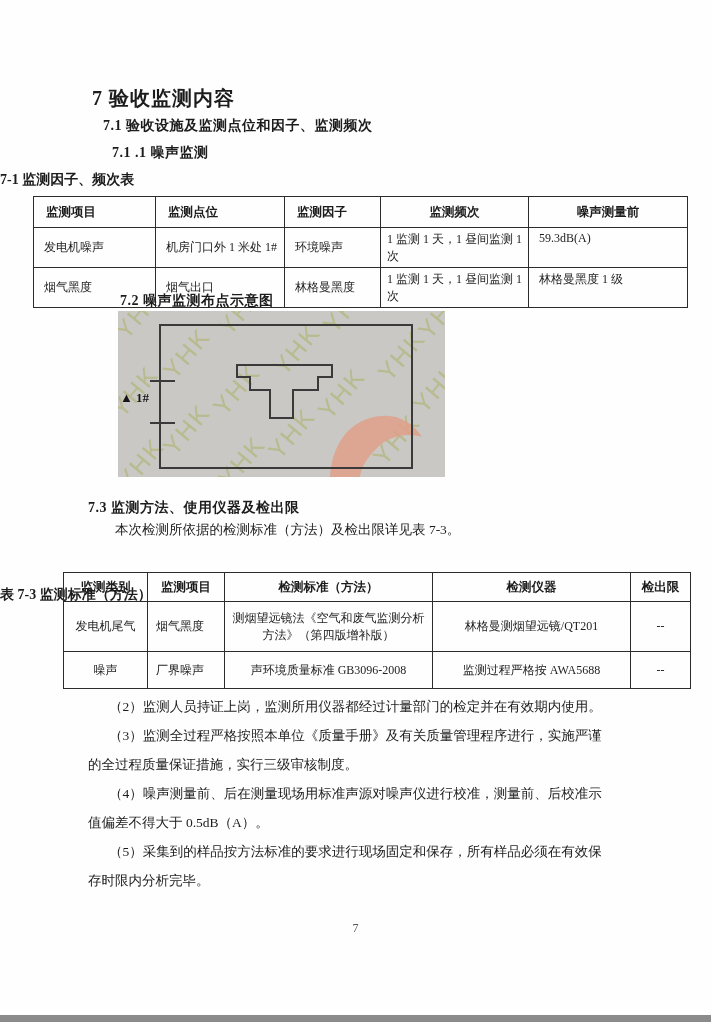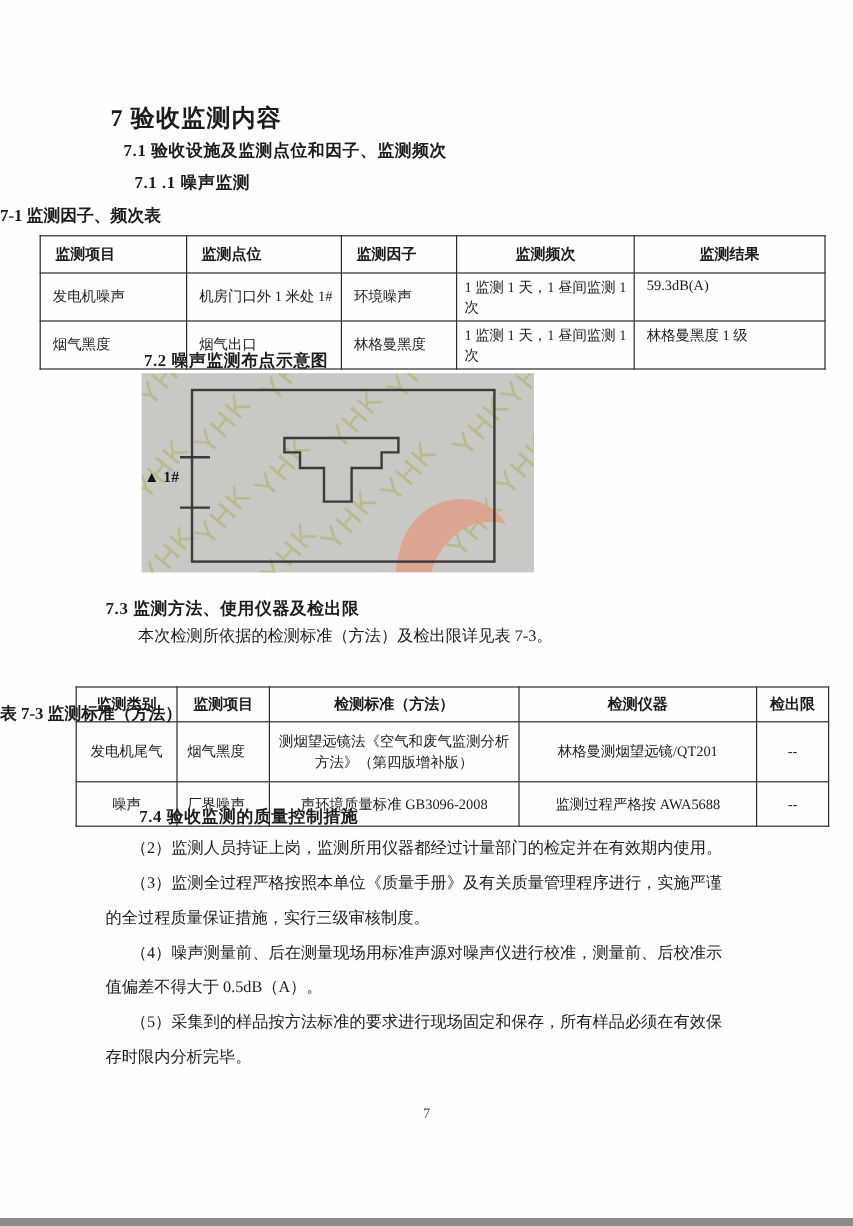--- a/index.html
+++ b/index.html
@@ -90,21 +90,21 @@
         <col style="width:96px">
         <col style="width:148px">
         <col style="width:159px">
     </colgroup>
     <tbody>
         <tr>
       <th class="hl">监测项目</th>
       <th class="hl">监测点位</th>
       <th class="hl">监测因子</th>
       <th class="hc">监测频次</th>
-      <th class="hc">监测结果</th>
+      <th class="hc">噪声测量前</th>
     </tr>
     <tr>
       <td>发电机噪声</td>
       <td>机房门口外 1 米处 1#</td>
       <td>环境噪声</td>
       <td class="freq">1 监测 1 天，1 昼间监测 1
 次</td>
       <td class="res">59.3dB(A)</td>
     </tr>
     <tr>
@@ -182,21 +182,20 @@
     <tr class="r2">
       <td>噪声</td>
       <td class="cl">厂界噪声</td>
       <td>声环境质量标准 GB3096-2008</td>
       <td>监测过程严格按 AWA5688</td>
       <td>--</td>
     </tr>
   </tbody>
     </table>
 
-  <div class="abs h2" style="left:116px;top:672px;">7.4 验收监测的质量控制措施</div>
 
   <div class="abs paras">
     <p>（2）监测人员持证上岗，监测所用仪器都经过计量部门的检定并在有效期内使用。</p>
     <p>（3）监测全过程严格按照本单位《质量手册》及有关质量管理程序进行，实施严谨
 的全过程质量保证措施，实行三级审核制度。</p>
     <p>（4）噪声测量前、后在测量现场用标准声源对噪声仪进行校准，测量前、后校准示
 值偏差不得大于 0.5dB（A）。</p>
     <p>（5）采集到的样品按方法标准的要求进行现场固定和保存，所有样品必须在有效保
 存时限内分析完毕。</p>
   </div>

